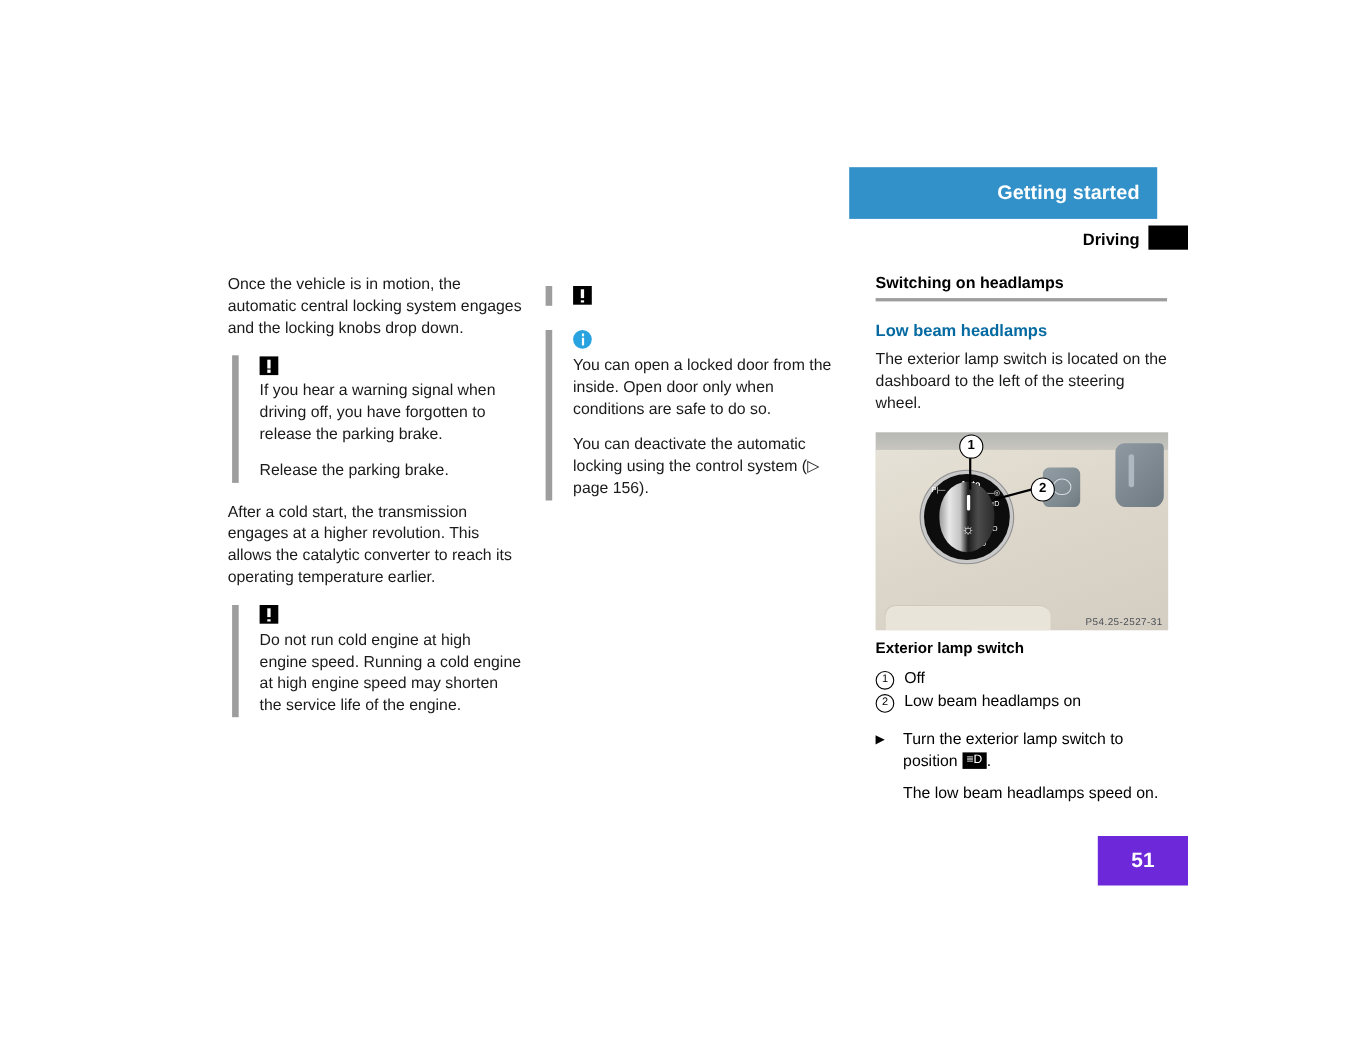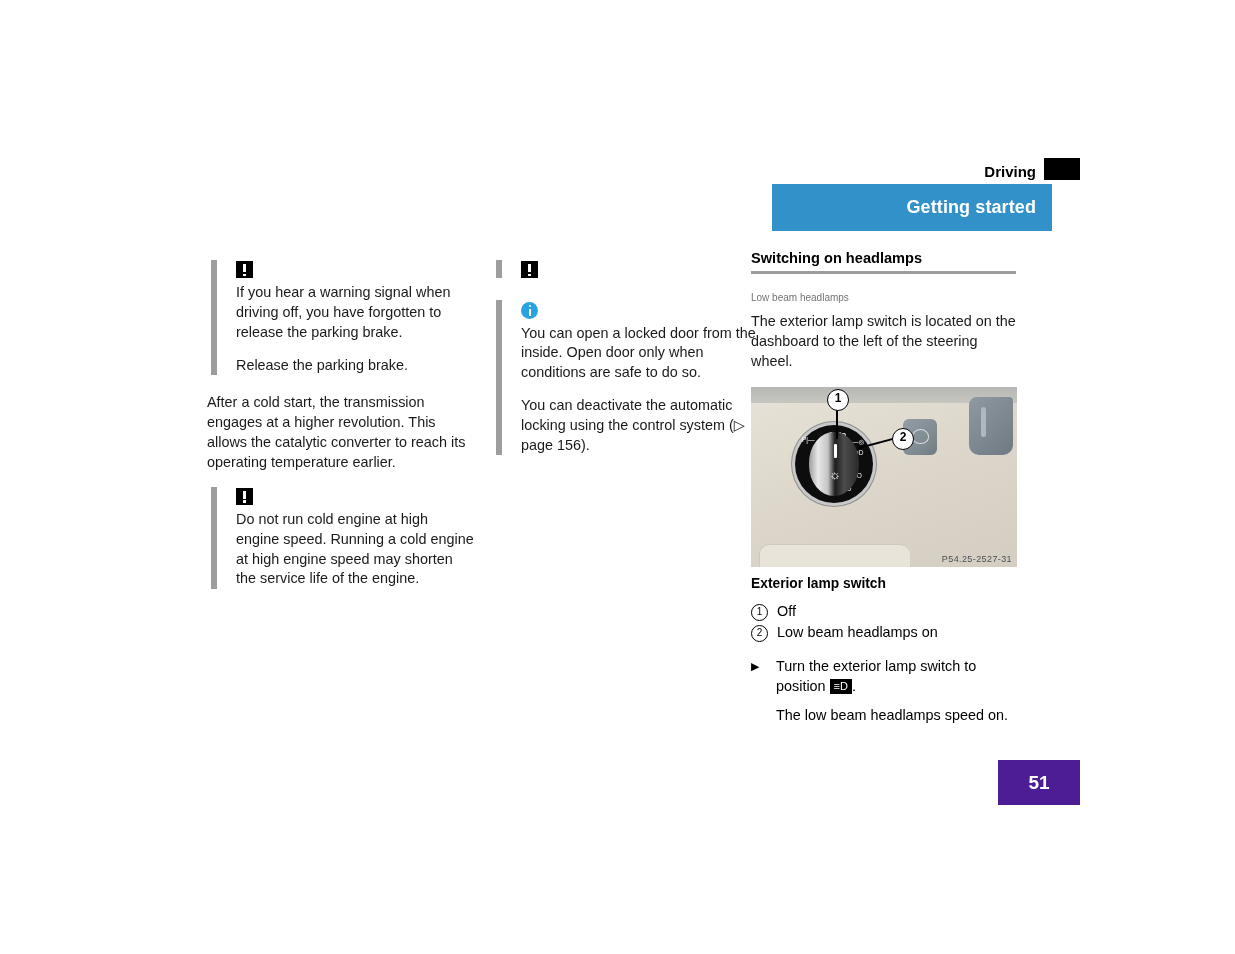--- a/index.html
+++ b/index.html
@@ -62,21 +62,21 @@
     background: #000000;
   }
 
   
   .column {
     position: absolute;
     top: 250px;
   }
   #col-left  { left: 207px; width: 268px; }
   #col-mid   { left: 492px; width: 266px; }
-  #col-right { left: 751px; width: 268px; }
+  #col-right { left: 796px; width: 268px; }
 
   p.body {
     margin: 0 0 14px 0;
     font-size: 14.4px;
     line-height: 19.8px;
     color: #1a1a1a;
   }
   p.body:last-child { margin-bottom: 0; }
 
   
@@ -159,24 +159,24 @@
     margin: 0 0 5px 0;
     color: #000;
   }
   .h-rule {
     height: 3px;
     background: #9d9d9d;
     margin: 0 0 18px 0;
     width: 265px;
   }
   .h-sub {
-    font-size: 10px;
-    font-weight: normal;
+    font-size: 15px;
+    font-weight: bold;
     margin: 0 0 9px 0;
-    color: #737373;
+    color: #0369a1;
   }
 
   
   #figure {
     width: 266px;
     height: 180px;
     margin: 16px 0 9px 0;
     position: relative;
     overflow: hidden;
     background: #ddd9d0;
@@ -358,44 +358,45 @@
     line-height: 20px;
   }
 
   
   #pagenum {
     position: absolute;
     left: 998px;
     top: 760px;
     width: 82px;
     height: 45px;
-    background: #4c1d95;
+    background: #6d28d9;
     color: #ffffff;
     font-size: 19px;
     font-weight: bold;
     display: flex;
     align-items: center;
     justify-content: center;
   }
 </style>
 </head>
 <body>
 
 <div id="header-block">
+  <div id="header-bar">
+    <span id="header-title">Getting started</span>
+  </div>
   <div id="header-sub-row">
     <span id="header-subtitle">Driving</span>
     <span id="header-tab"></span>
   </div>
-  <div id="header-bar">
-    <span id="header-title">Getting started</span>
-  </div>
 </div>
 
 <div class="column" id="col-left">
 
+  <p class="body">Once the vehicle is in motion, the automatic central locking system engages and the locking knobs drop down.</p>
 
   <div class="note">
     <span class="rule"></span>
     <div class="note-icon">
       <span class="icon-warn"></span>
     </div>
     <p>If you hear a warning signal when driving off, you have forgotten to release the parking brake.</p>
     <p>Release the parking brake.</p>
   </div>
 

